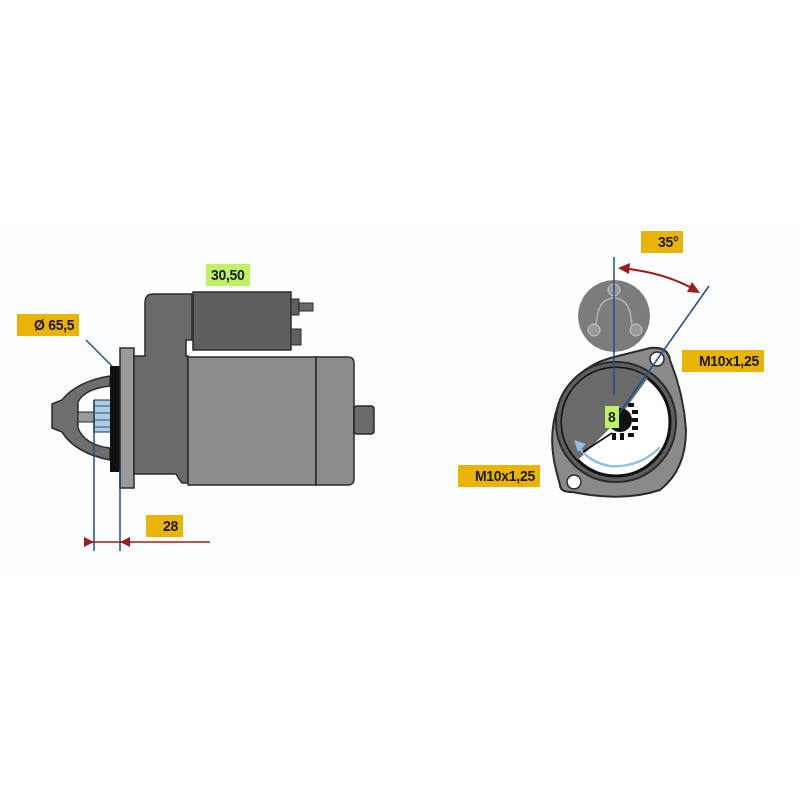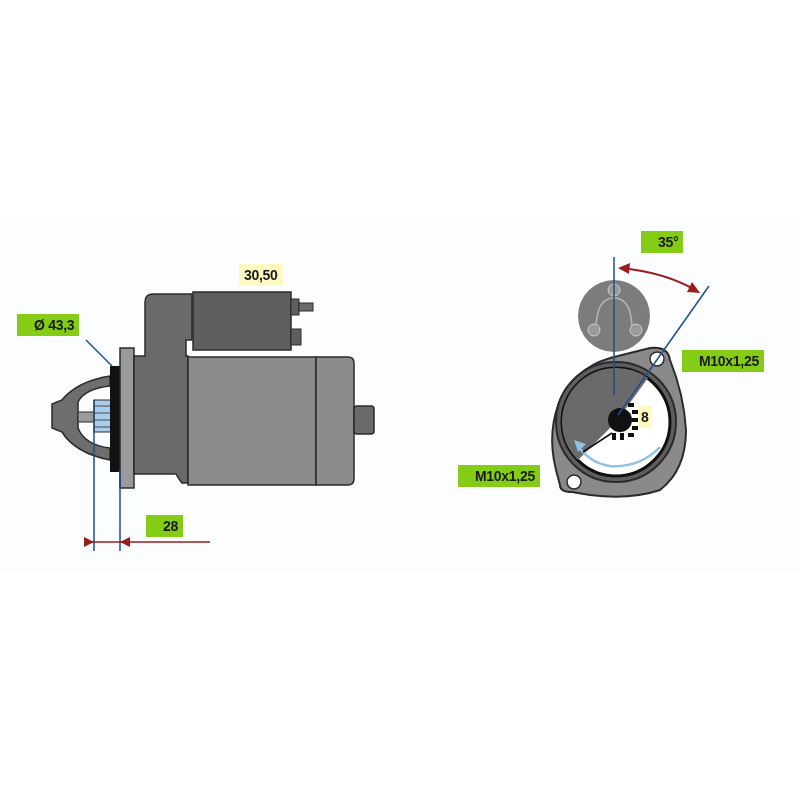--- a/index.html
+++ b/index.html
@@ -1,21 +1,21 @@
 <!DOCTYPE html>
 <html><head>
   <meta charset="utf-8">
   <style>
     html, body { margin: 0; padding: 0; background: #ffffff; }
     body { width: 800px; height: 800px; position: relative; overflow: hidden; font-family: "Liberation Sans", sans-serif; }
     .band { position: absolute; left: 0; top: 223px; width: 800px; height: 348px; background: #fbfdfe; }
     svg.diagram { position: absolute; left: 0; top: 0; }
     .lbl { position: absolute; font-family: "Liberation Sans", sans-serif; font-weight: bold; font-size: 14px; color: #1a1a1a; line-height: 22px; height: 22px; padding: 0 5px; letter-spacing: -0.3px; }
-    .lbl.yellow { background: #84cc16; padding-left: 17px; }
-    .lbl.blue { background: #fef9c3; margin-left: 33px; }
+    .lbl.yellow { background: #eab308; padding-left: 17px; }
+    .lbl.blue { background: #bef264; }
   </style>
 </head>
 <body>
 
 <div class="band"></div>
 
 <svg class="diagram" width="800" height="800" viewBox="0 0 800 800">
 
   <g>
 
@@ -89,18 +89,18 @@
     <line x1="709" y1="286" x2="618" y2="415" stroke="#1f4e8c" stroke-width="1.5"></line>
     <line x1="612" y1="433" x2="583" y2="452" stroke="#111" stroke-width="1.5"></line>
 
     <path d="M620 268 Q665 272 697 291" fill="none" stroke="#9b1c1c" stroke-width="2"></path>
     <polygon points="618,268 630,263 629,274" fill="#9b1c1c"></polygon>
     <polygon points="700,293 687,292 692,282" fill="#9b1c1c"></polygon>
   </g>
 </svg>
 
 <div class="lbl blue" style="left:206px;top:264px;">30,50</div>
-<div class="lbl yellow" style="left:17px;top:314px;">Ø 43,3</div>
+<div class="lbl yellow" style="left:17px;top:314px;">Ø 65,5</div>
 <div class="lbl yellow" style="left:146px;top:515px;">28</div>
 <div class="lbl yellow" style="left:641px;top:231px;">35°</div>
 <div class="lbl yellow" style="left:682px;top:350px;">M10x1,25</div>
 <div class="lbl yellow" style="left:458px;top:465px;">M10x1,25</div>
 <div class="lbl blue" style="left:605px;top:406px;padding:0 3px;">8</div>
 
 </body></html>

